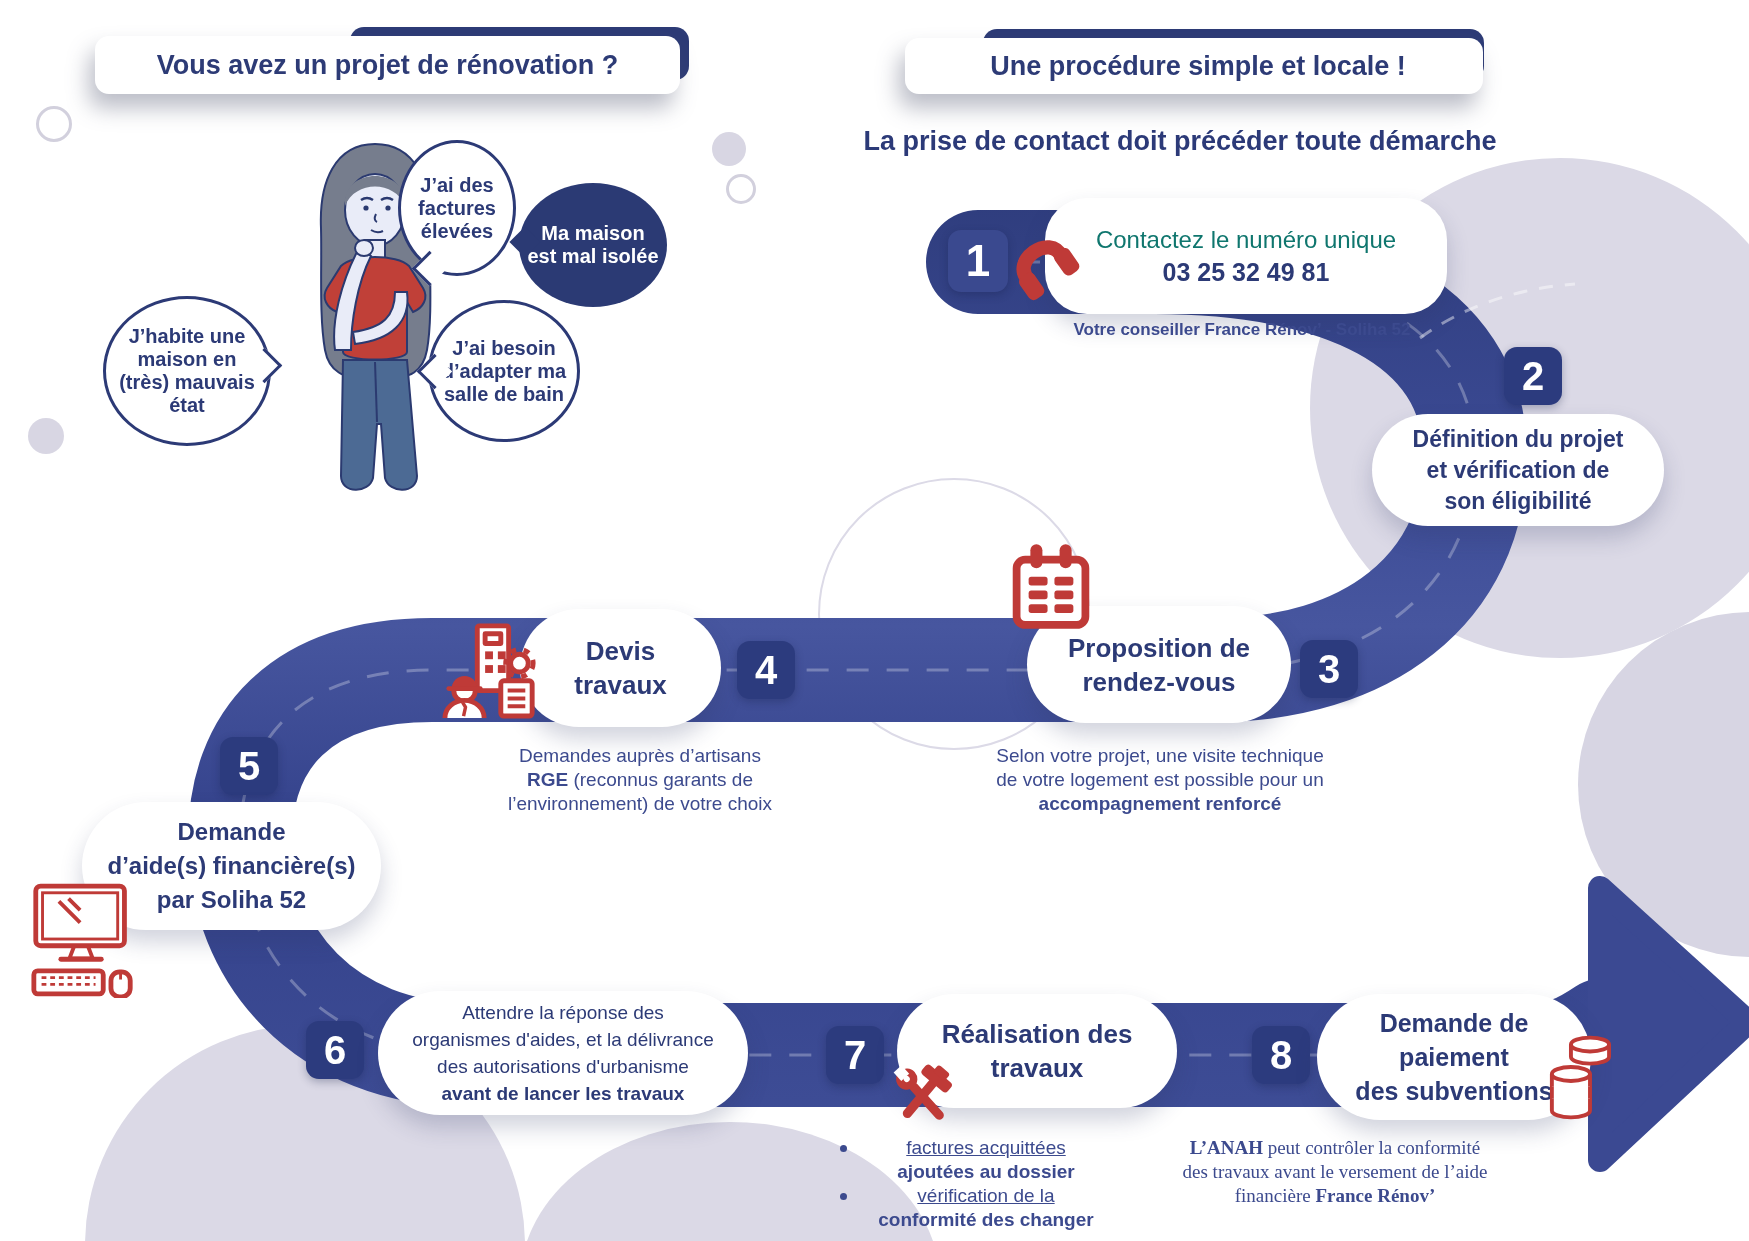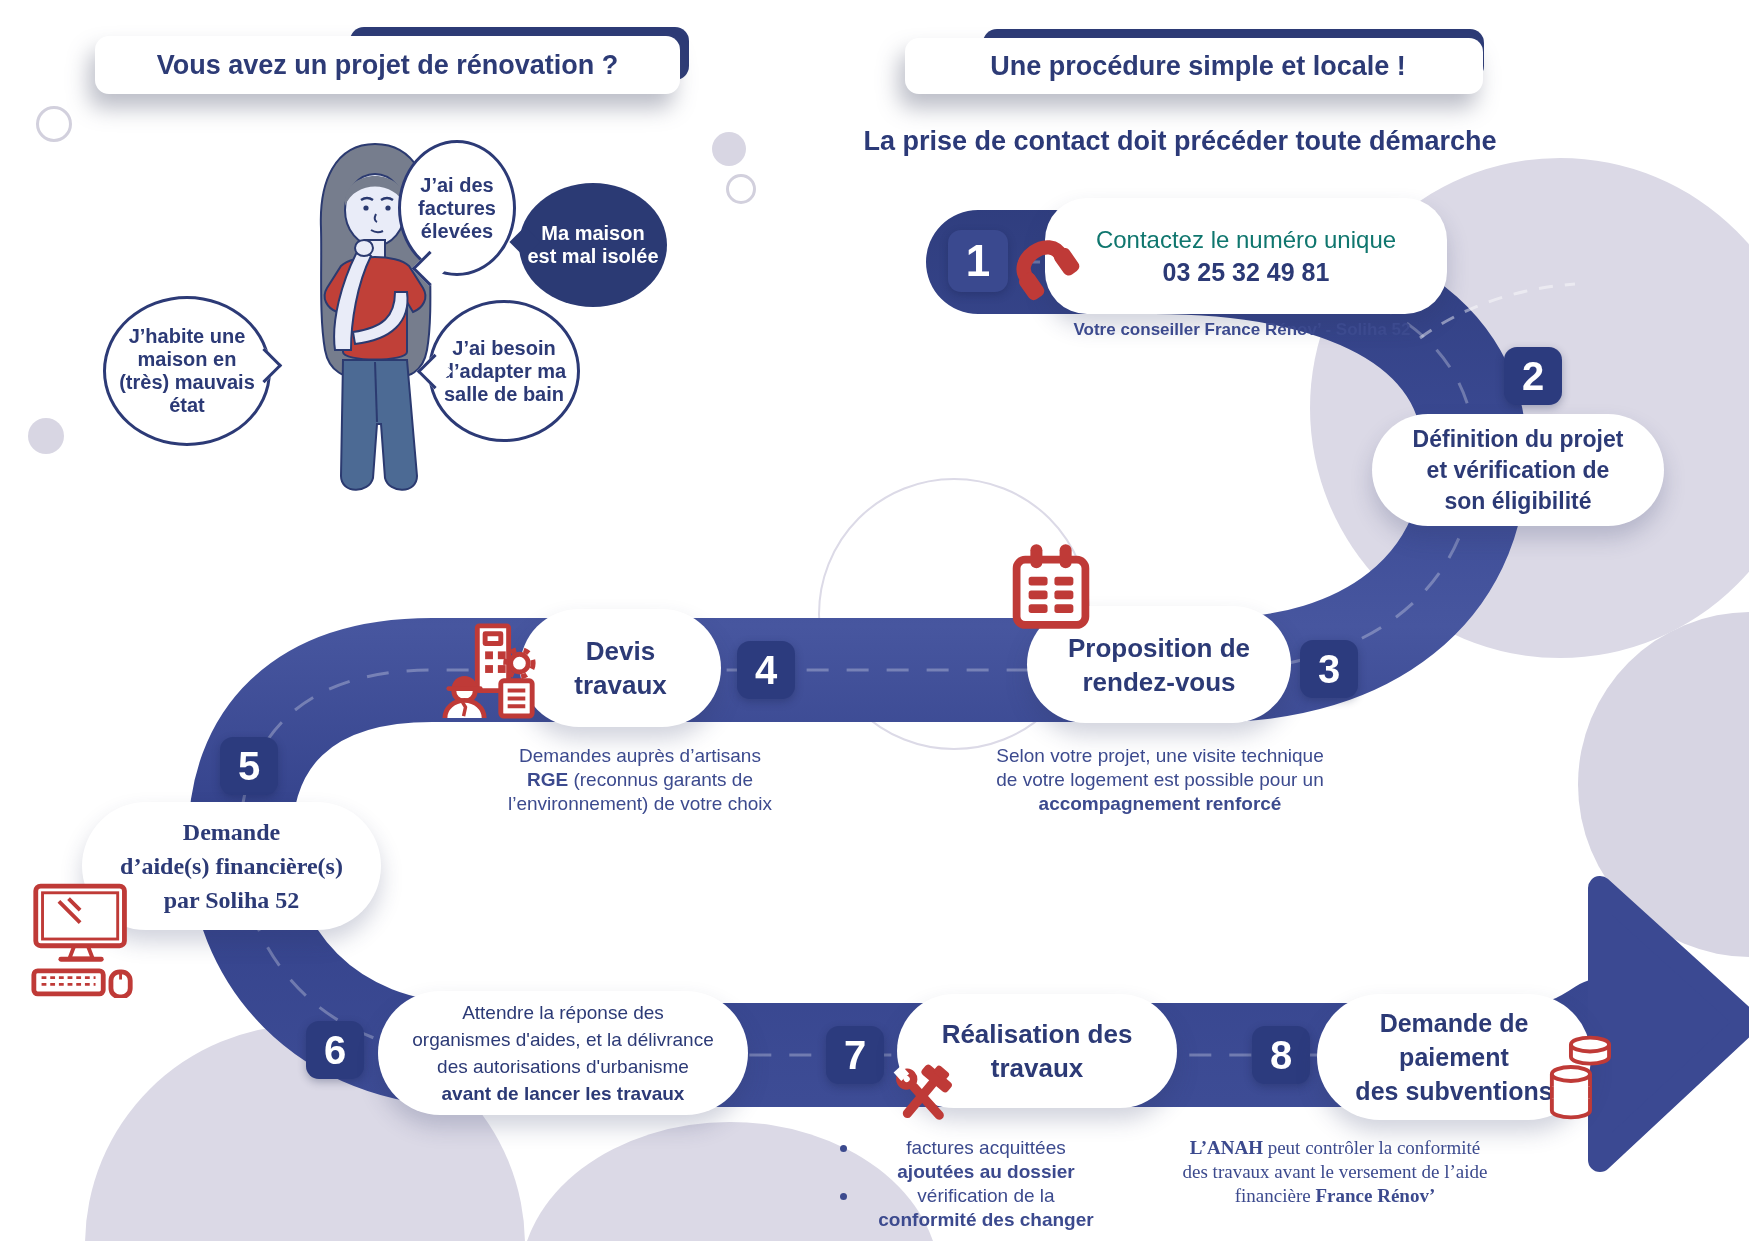--- a/index.html
+++ b/index.html
@@ -19,21 +19,21 @@
          color:#fff;font-weight:bold;font-size:40px;display:flex;align-items:center;justify-content:center;
          z-index:5;box-shadow:0 3px 8px rgba(20,30,70,.3);}
   
   .wpill{position:absolute;background:#fff;border-radius:999px;display:flex;flex-direction:column;
          align-items:center;justify-content:center;text-align:center;color:#2c3a76;font-weight:bold;
          box-shadow:0 12px 22px rgba(45,55,100,.22);z-index:5;}
   .wpill span{display:block;}
   
   .note{position:absolute;color:#3c4a8e;font-size:19px;line-height:24px;text-align:center;z-index:6;}
   .note b{font-weight:bold;}
-  .bullet-line{position:relative;}
+  .bullet-line{position:relative;text-decoration:underline;}
   .dot{position:absolute;left:10px;top:9px;width:7px;height:7px;border-radius:50%;background:#3c4a8e;}
   
   .bub{position:absolute;border-radius:50%;display:flex;align-items:center;justify-content:center;
        text-align:center;z-index:7;padding:8px;box-sizing:border-box;font-weight:bold;}
   .bub.filled{background:#2b3a74;color:#fff;}
   .bub.outline{background:#fff;color:#2c3a76;border:3px solid #2c3a76;}
   .tail{position:absolute;width:22px;height:22px;transform:rotate(45deg);z-index:8;}
   .tail.f{background:#2b3a74;}
   .tail.o{background:#fff;}
   svg{display:block;}
@@ -165,21 +165,21 @@
     </div>
   <div class="note" style="left:425px;top:744px;width:430px;">
     <div>Demandes auprès d’artisans</div>
     <div><b>RGE</b><span> (reconnus garants de</span></div>
     <div>l’environnement) de votre choix</div>
   </div>
 
   <div class="badge" style="left:220px;top:737px;">
       <span>5</span>
     </div>
-  <div class="wpill" style="left:82px;top:802px;width:299px;height:128px;font-size:24px;line-height:34px;font-family:Liberation Serif, serif;">
+  <div class="wpill" style="left:82px;top:802px;width:299px;height:128px;font-size:24px;line-height:34px;">
     <span>Demande</span>
     <span>d’aide(s) financière(s)</span>
     <span>par Soliha 52</span>
   </div>
   <svg class="abs" width="106" height="116" viewBox="0 0 110 120" style="left:30px;top:882px;z-index:6;">
     <g fill="none" stroke="#bf3a37" stroke-width="5">
       <rect x="6" y="4" width="92" height="62" rx="5" fill="#fff"></rect>
       <rect x="13" y="11" width="78" height="48" stroke-width="3"></rect>
       <path d="M30,20 L52,42 M40,17 L52,29" stroke-width="4"></path>
       <path d="M46,66 l-5,13 h24 l-5,-13" stroke-width="4"></path>

